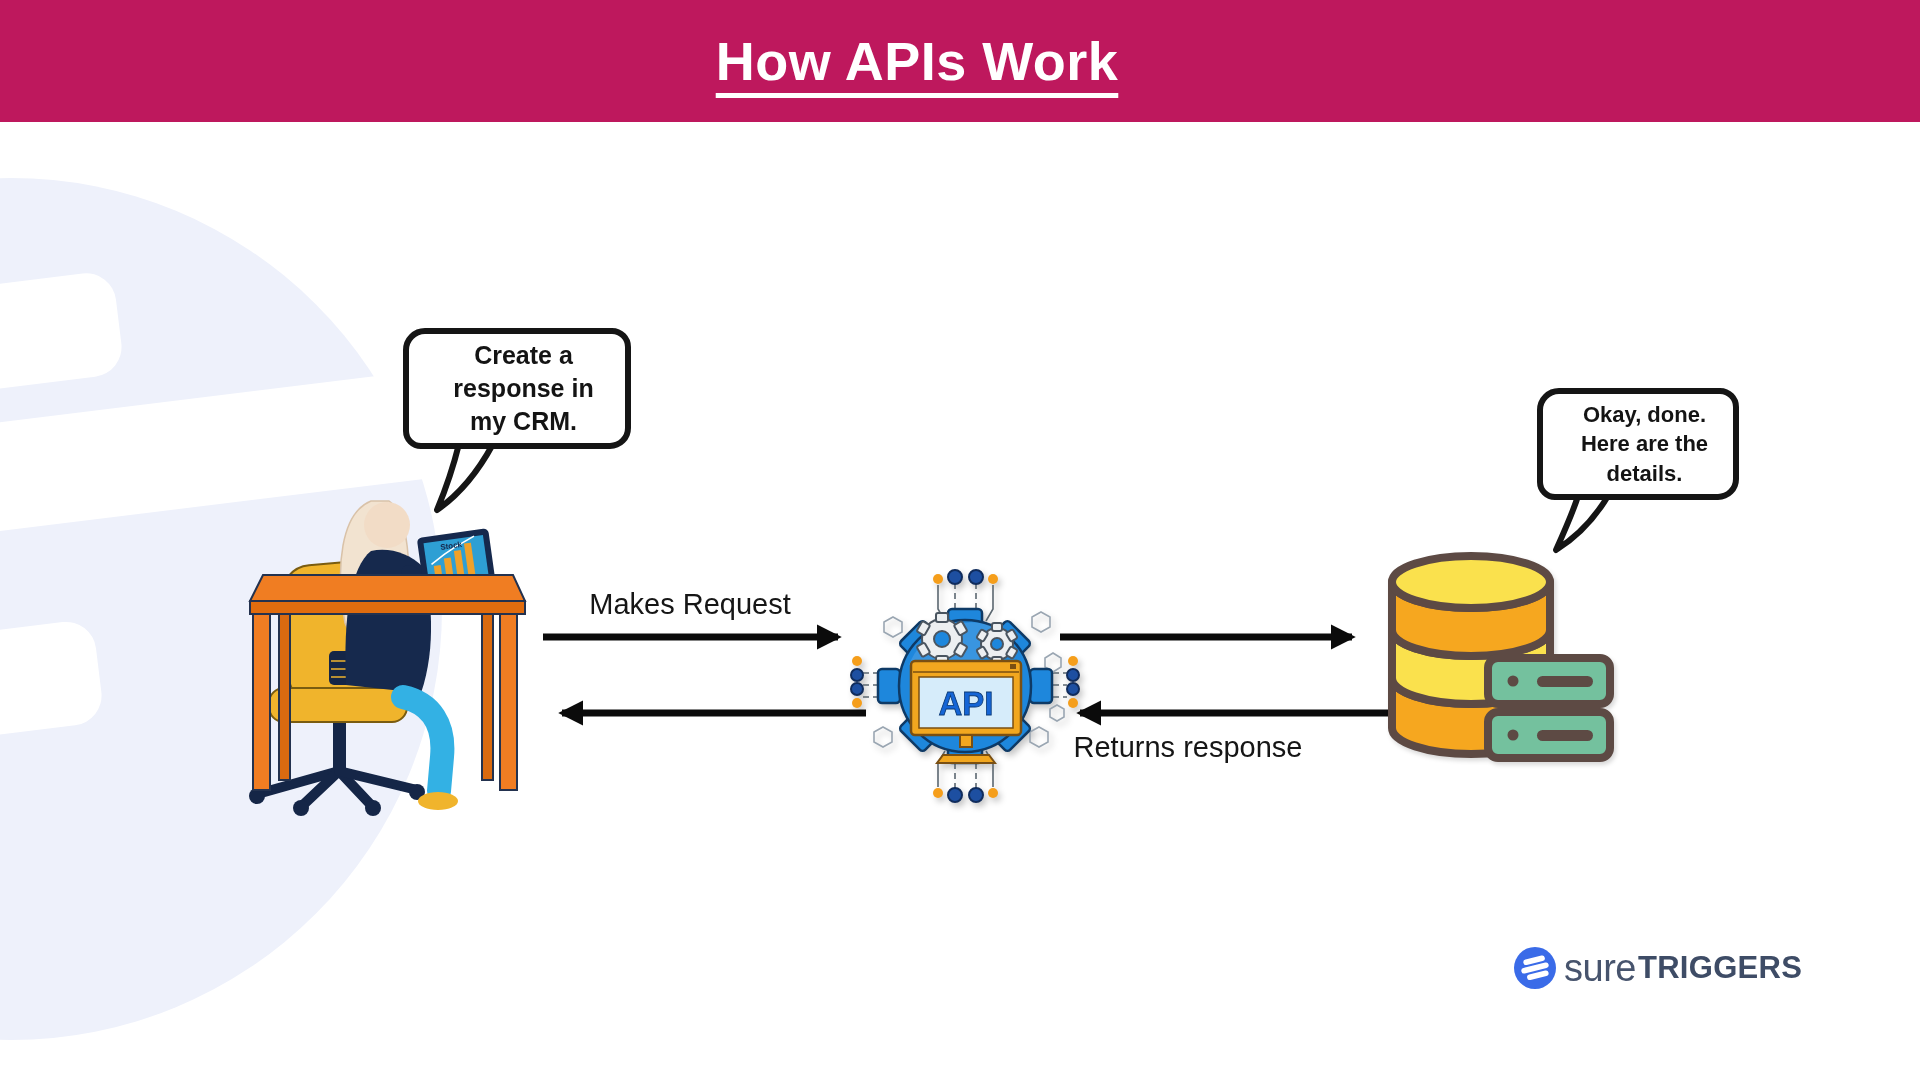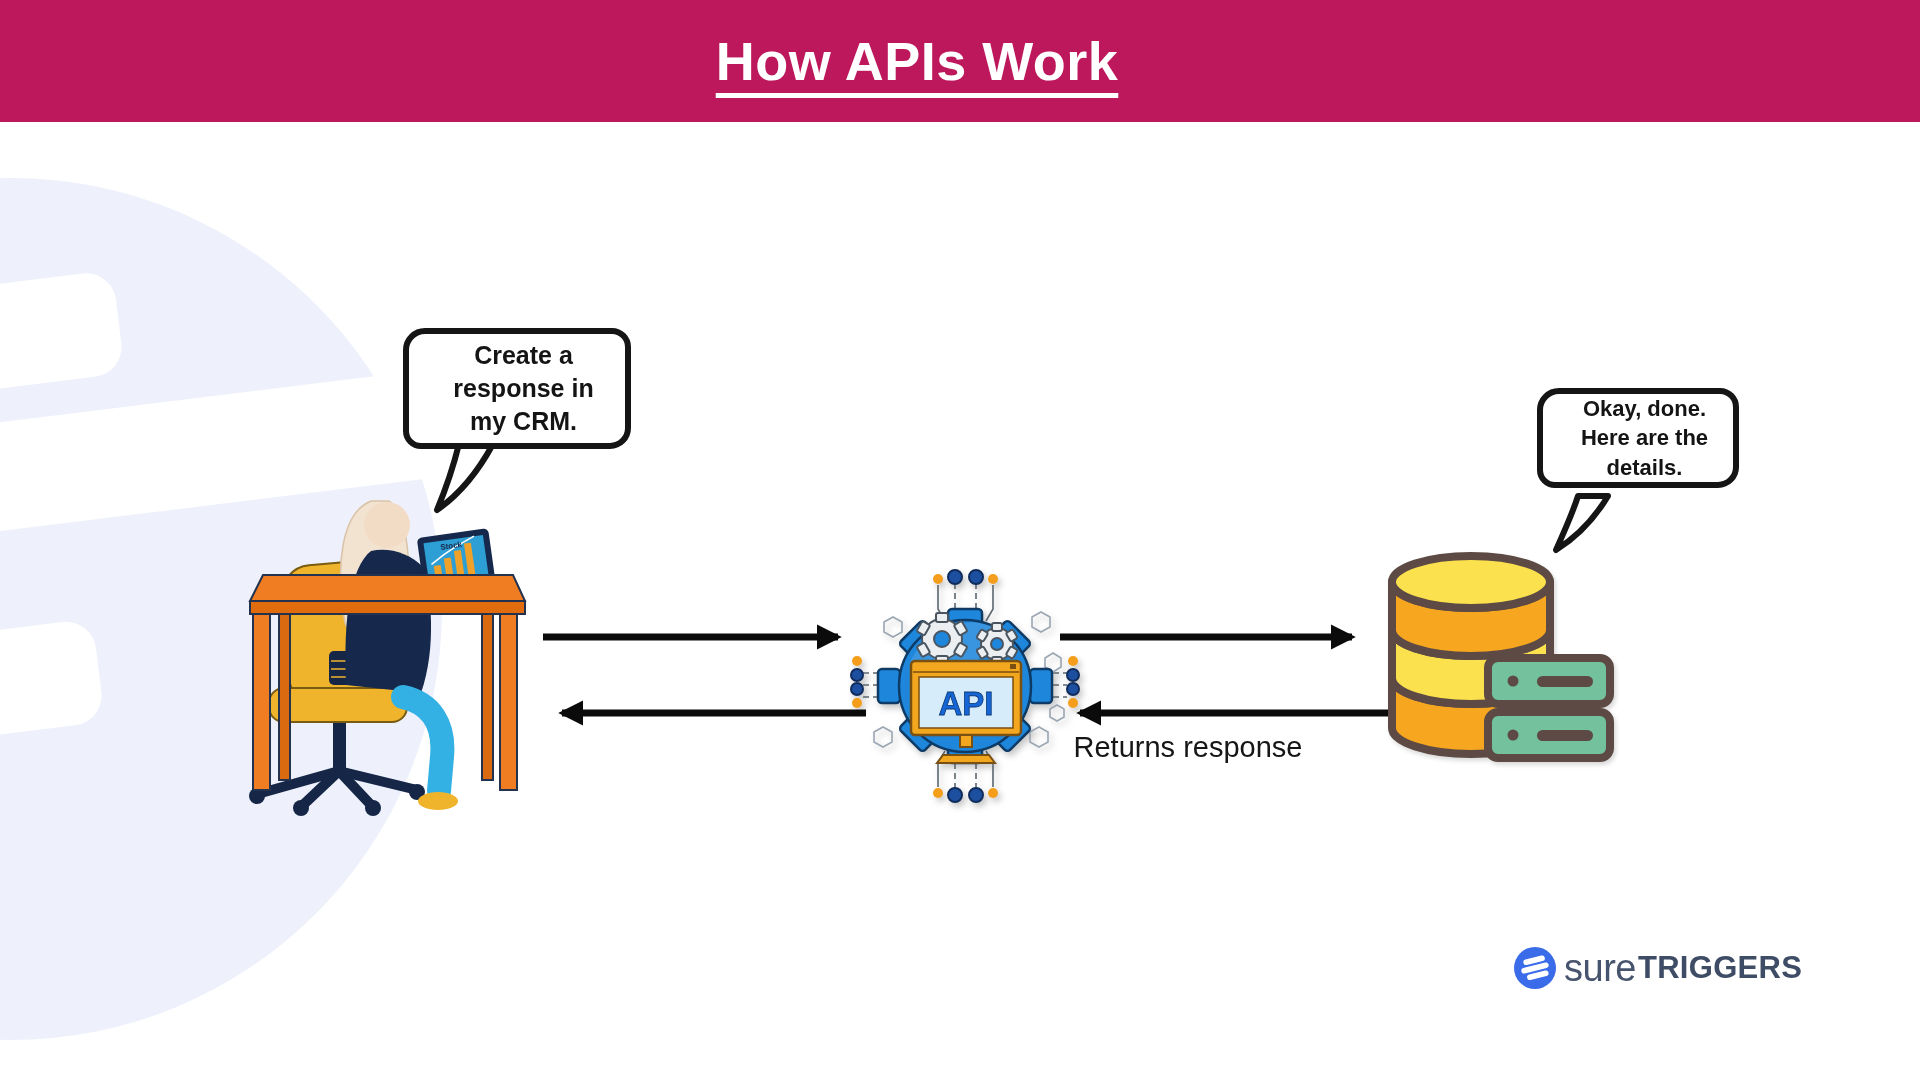--- a/index.html
+++ b/index.html
@@ -31,21 +31,21 @@
 
   
   .bubble{
     position:absolute;background:#ffffff;border:6px solid #151515;
     border-radius:22px 19px 21px 18px;box-sizing:border-box;
     display:flex;flex-direction:column;justify-content:center;
     text-align:center;font-weight:700;color:#141414;z-index:6;padding-left:13px;
   }
   .bubble span{display:block;}
   .bubble-left{left:403px;top:328px;width:228px;height:121px;font-size:25px;line-height:1.32;}
-  .bubble-right{left:1537px;top:388px;width:202px;height:100px;font-size:22px;line-height:1.33;}
+  .bubble-right{left:1537px;top:388px;width:202px;height:112px;font-size:22px;line-height:1.33;}
   .tail{position:absolute;z-index:5;}
   .tail-left{left:425px;top:440px;}
   .tail-right{left:1548px;top:492px;}
 
   
   .flow-label{
     position:absolute;font-size:29px;color:#161616;text-align:center;white-space:nowrap;
   }
   .label-request{left:540px;top:588px;width:300px;}
   .label-response{left:1038px;top:731px;width:300px;}
@@ -83,20 +83,21 @@
       <marker id="ah" viewBox="0 0 10 10" refX="8.5" refY="5" markerWidth="3.6" markerHeight="3.6" orient="auto-start-reverse">
         <path d="M0 0 L10 5 L0 10 Z" fill="#0b0b0b"></path>
       </marker>
     </defs>
     <line x1="543" y1="637" x2="838" y2="637" stroke="#0b0b0b" stroke-width="7" marker-end="url(#ah)"></line>
     <line x1="866" y1="713" x2="562" y2="713" stroke="#0b0b0b" stroke-width="7" marker-end="url(#ah)"></line>
     <line x1="1060" y1="637" x2="1352" y2="637" stroke="#0b0b0b" stroke-width="7" marker-end="url(#ah)"></line>
     <line x1="1398" y1="713" x2="1080" y2="713" stroke="#0b0b0b" stroke-width="7" marker-end="url(#ah)"></line>
   </svg>
 
+  <div class="flow-label label-request">Makes Request</div>
   <div class="flow-label label-response">Returns response</div>
 
   <svg class="tail tail-left" width="78" height="74" viewBox="0 0 78 74">
     <path d="M34 4 L68 4 C55 28 38 52 12 70 C22 46 29 24 34 4 Z" fill="#ffffff" stroke="#151515" stroke-width="6" stroke-linejoin="round"></path>
   </svg>
   <div class="bubble bubble-left">
     <span>Create a</span>
     <span>response in</span>
     <span>my CRM.</span>
   </div>

